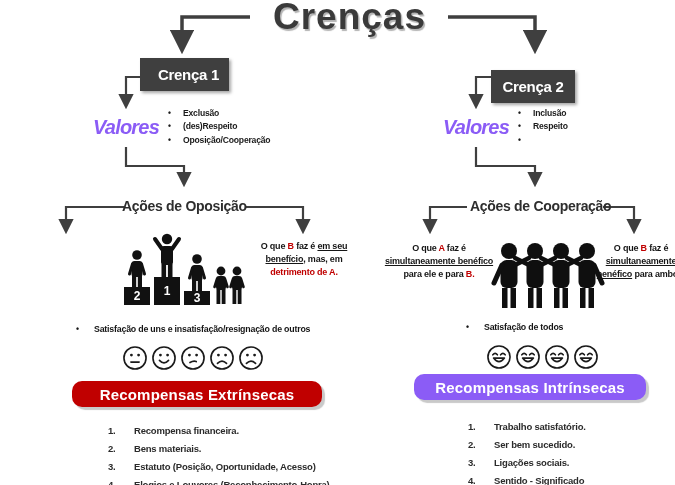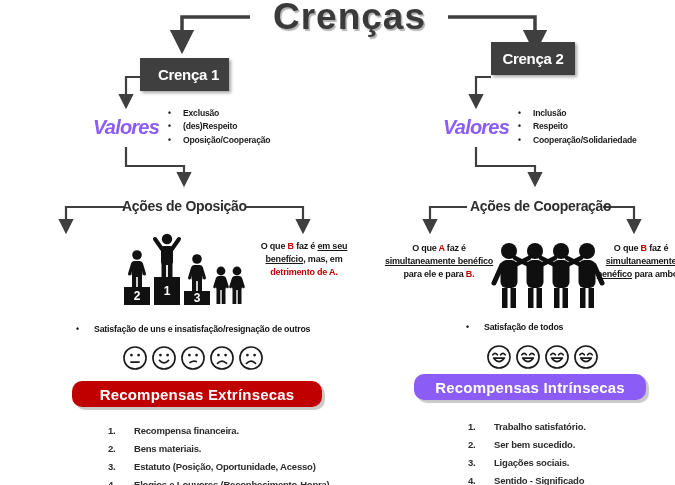--- a/index.html
+++ b/index.html
@@ -55,21 +55,21 @@
       <path d="M112,207 L54,207 L54,231" stroke-width="2.2" marker-end="url(#ah)"></path>
       <path d="M233,207 L291,207 L291,231" stroke-width="2.2" marker-end="url(#ah)"></path>
       <path d="M455,207 L418,207 L418,231" stroke-width="2.2" marker-end="url(#ah)"></path>
       <path d="M591,207 L622,207 L622,231" stroke-width="2.2" marker-end="url(#ah)"></path>
     </g>
   </svg>
 
   <div class="abs title">Crenças</div>
 
   <div class="abs belief-box" style="left:128px;top:58px;width:81px;height:33px;padding-left:8px;">Crença 1</div>
-  <div class="abs belief-box" style="left:479px;top:42px;width:84px;height:33px;">Crença 2</div>
+  <div class="abs belief-box" style="left:479px;top:70px;width:84px;height:33px;">Crença 2</div>
 
   <div class="abs values" style="left:70px;top:116px;width:88px;">Valores</div>
   <div class="abs values" style="left:420px;top:116px;width:88px;">Valores</div>
 
   <div class="abs vbullets" style="left:156px;top:107px;width:130px;">
       <div class="bi">
         <span class="dot">•</span>
         <span>Exclusão</span>
       </div>
       <div class="bi">
@@ -85,21 +85,20 @@
       <div class="bi">
         <span class="dot">•</span>
         <span>Inclusão</span>
       </div>
       <div class="bi">
         <span class="dot">•</span>
         <span>Respeito</span>
       </div>
       <div class="bi">
         <span class="dot">•</span>
-        <span>Cooperação/Solidariedade</span>
       </div>
     </div>
 
   <div class="abs actions-title" style="left:110px;top:198px;width:124px;">Ações de Oposição</div>
   <div class="abs actions-title" style="left:458px;top:198px;width:130px;">Ações de Cooperação</div>
 
   <div class="abs stmt" style="left:236px;top:240px;width:112px;"><span>O que </span><span class="red">B</span><span> faz é </span><span class="ul">em seu benefício</span><span>, mas, em </span><span class="red">detrimento de A.</span></div>
   <div class="abs stmt" style="left:370px;top:242px;width:114px;"><span>O que </span><span class="red">A</span><span> faz é </span><span class="ul">simultaneamente benéfico</span><span> para ele e para </span><span class="red">B.</span></div>
   <div class="abs stmt" style="left:583px;top:242px;width:92px;"><span>O que </span><span class="red">B</span><span> faz é </span><span class="ul">simultaneamente benéfico</span><span> para ambos.</span></div>
 

